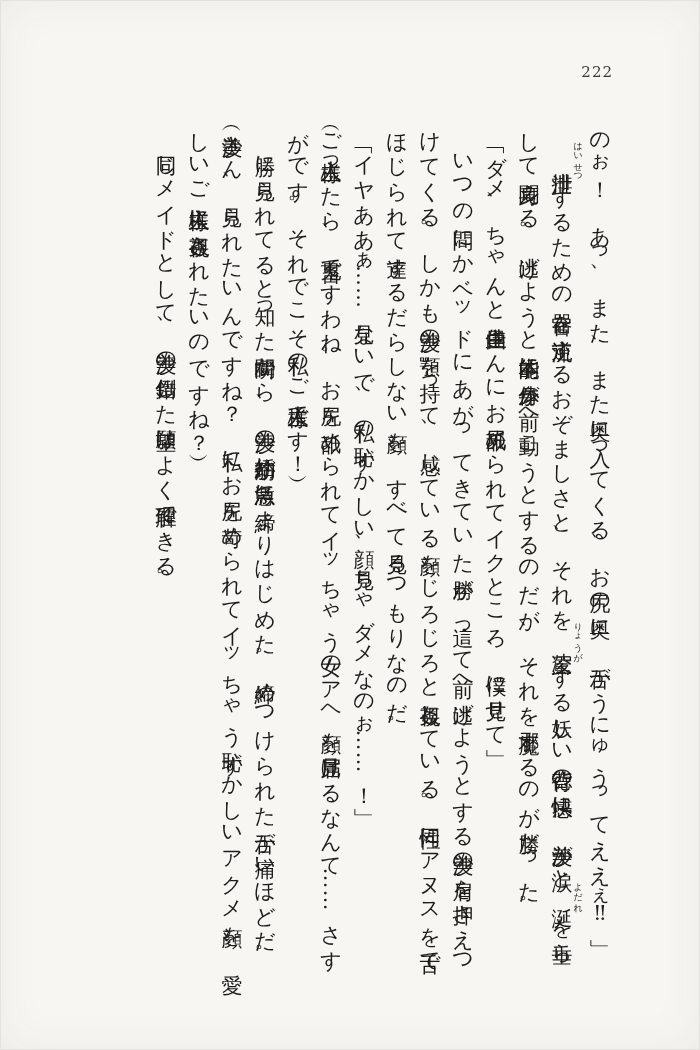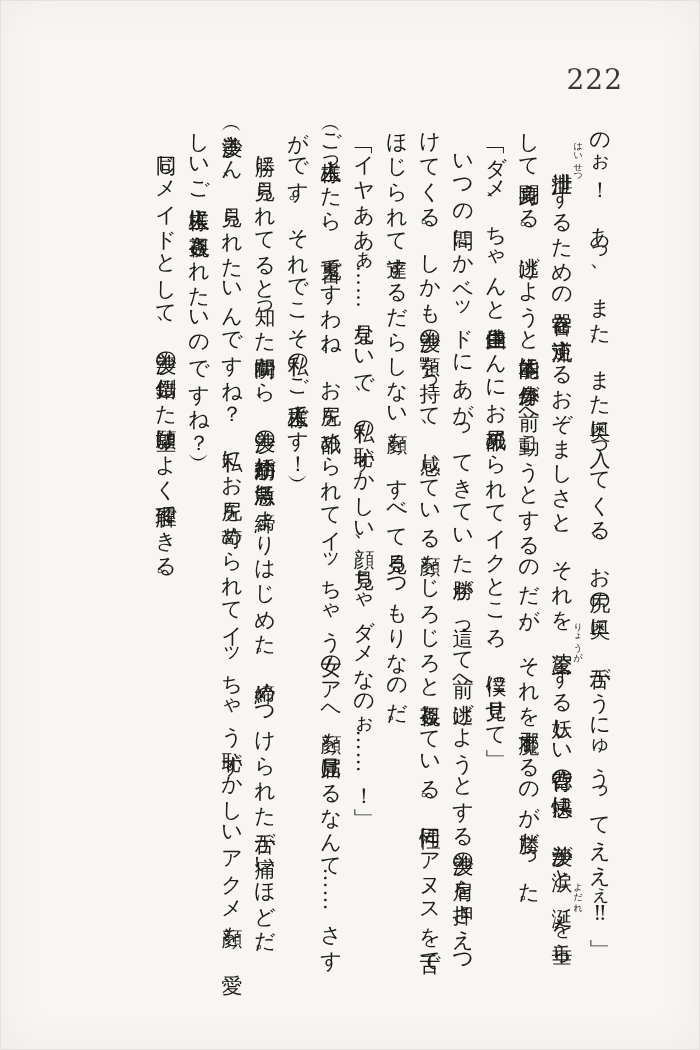--- a/index.html
+++ b/index.html
@@ -15,22 +15,22 @@
   .page {
     position: relative;
     width: 700px;
     height: 1050px;
     background: var(--bg, #f7f6f3);
     box-shadow: inset 0 0 0 1px #e4e2de, inset 0 0 45px rgba(70, 64, 58, 0.06);
   }
   .page-number {
     position: absolute;
     top: 63px;
-    right: 77px;
-    font-size: 28px;
+    right: 87px;
+    font-size: 15px;
     letter-spacing: 1px;
     color: var(--pagenum, #3b3936);
   }
   .text-block {
     position: absolute;
     top: 118px;
     right: 84px;
     width: 562px;
     height: 856px;
     writing-mode: vertical-rl;

